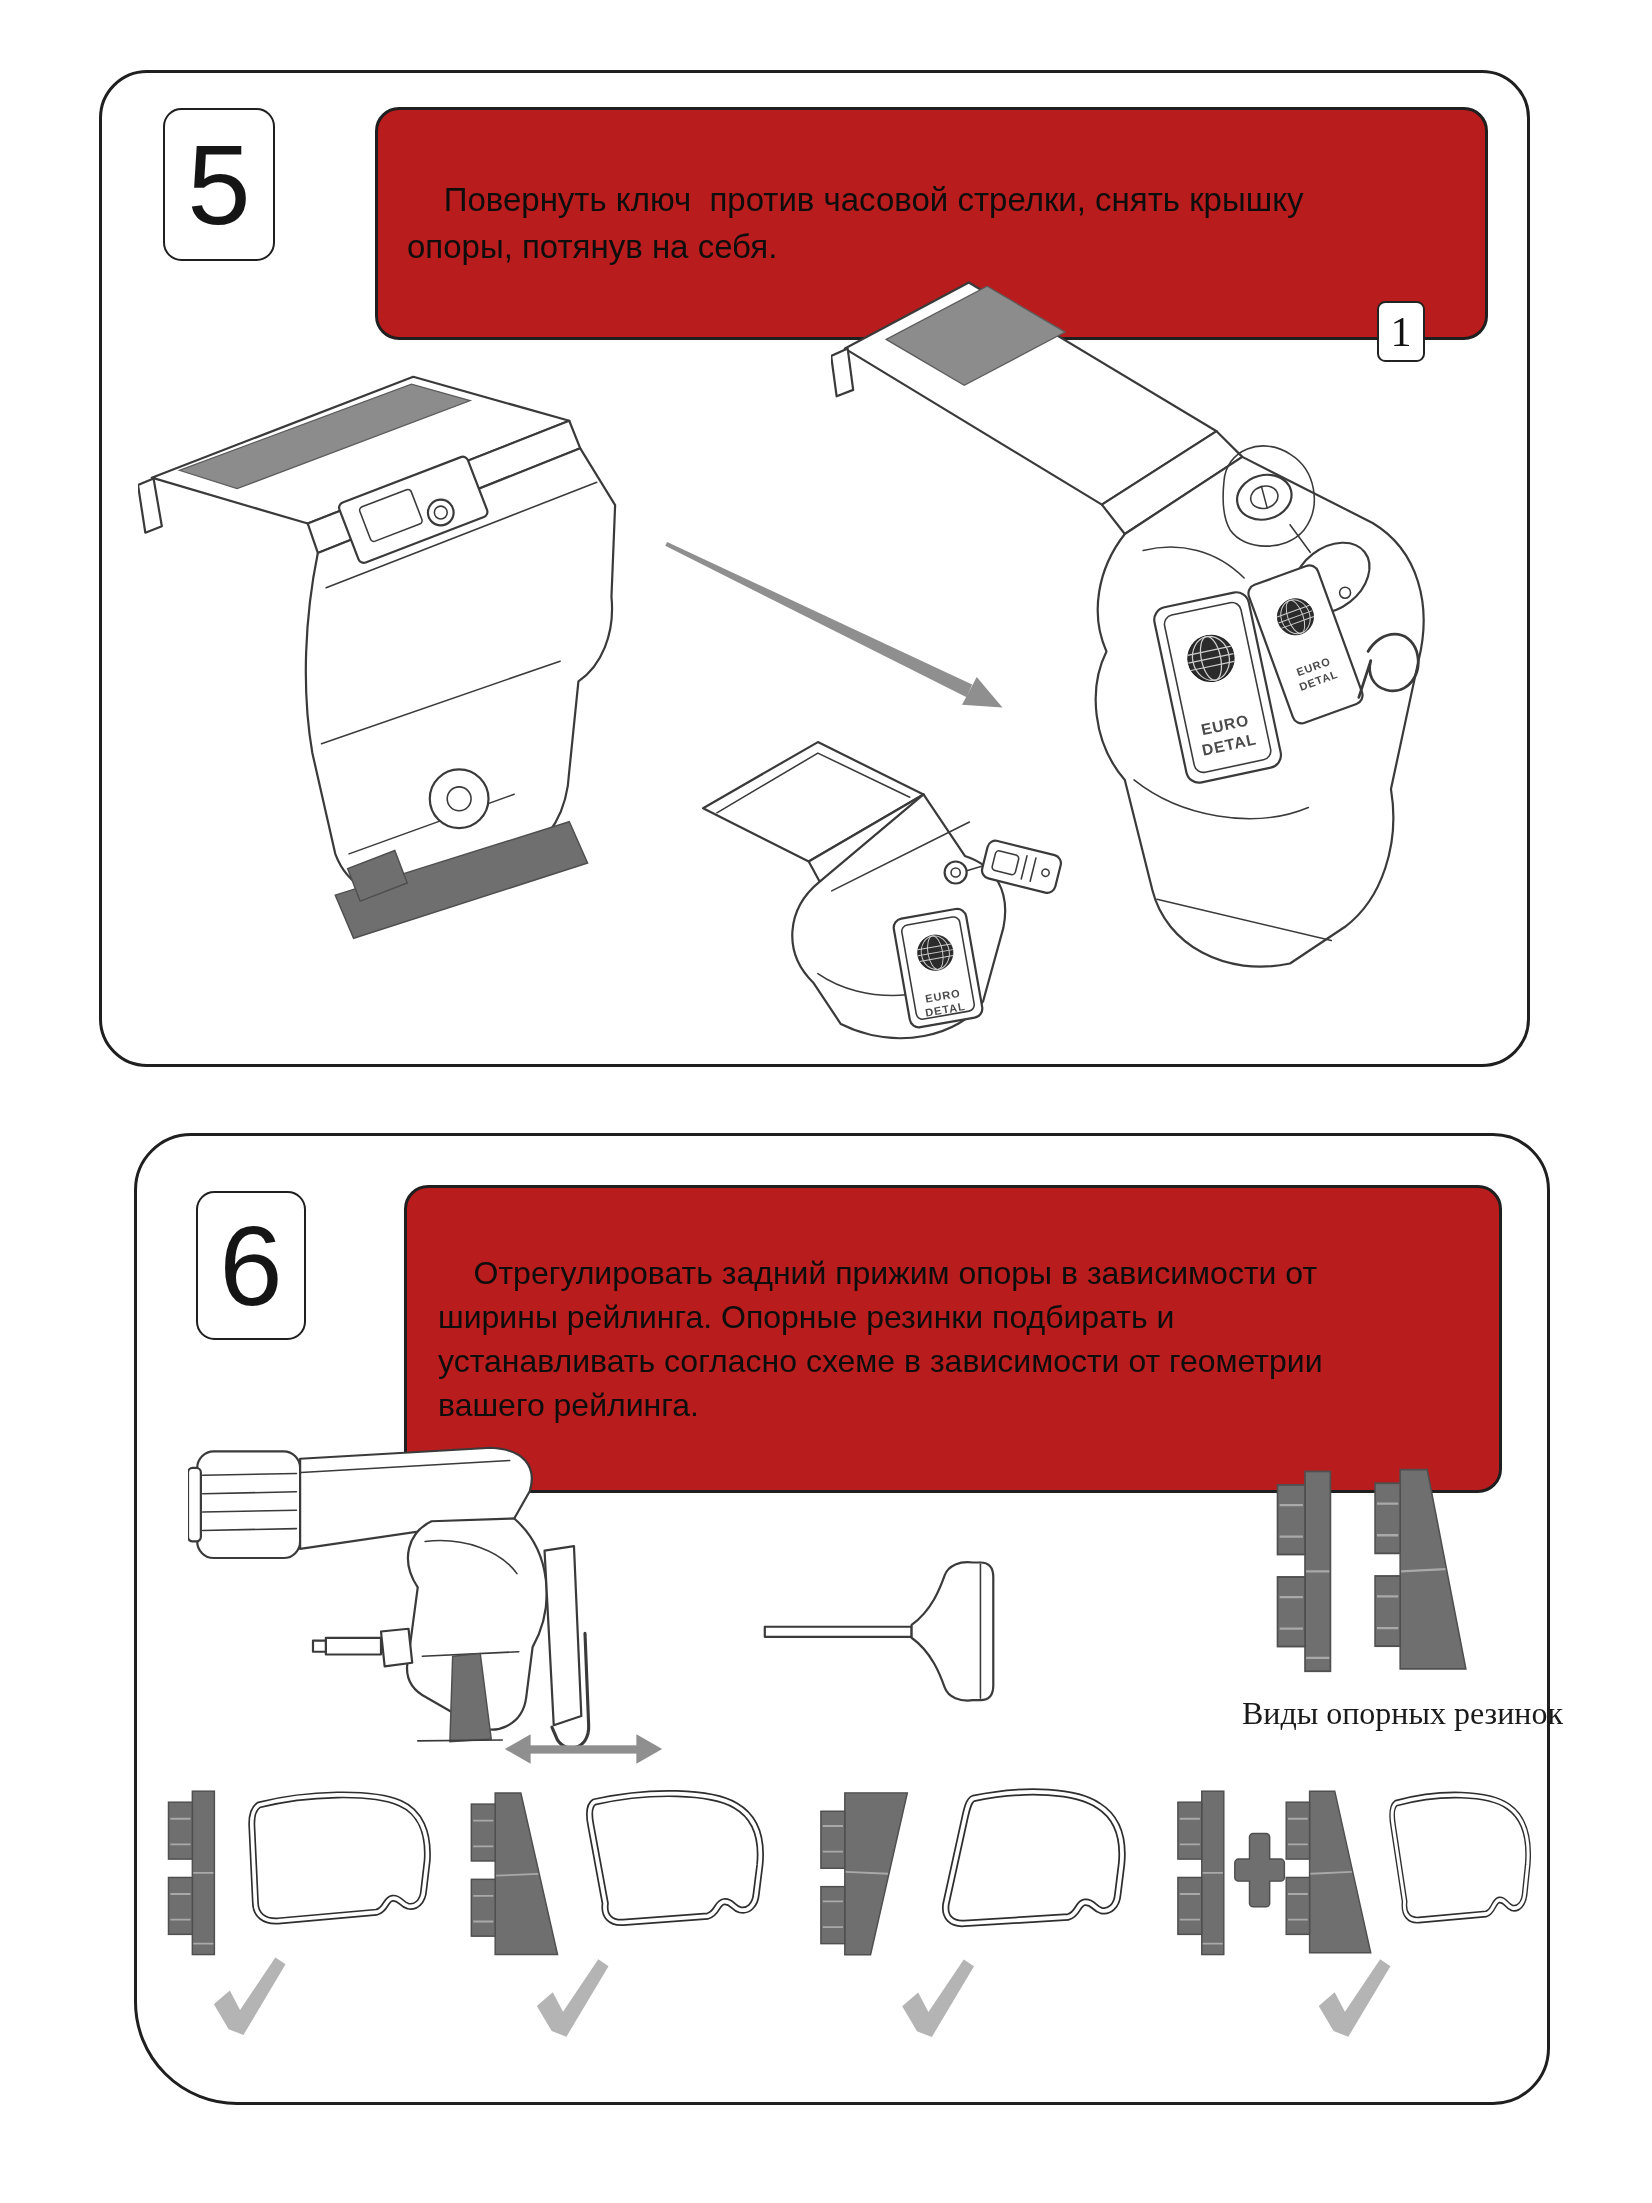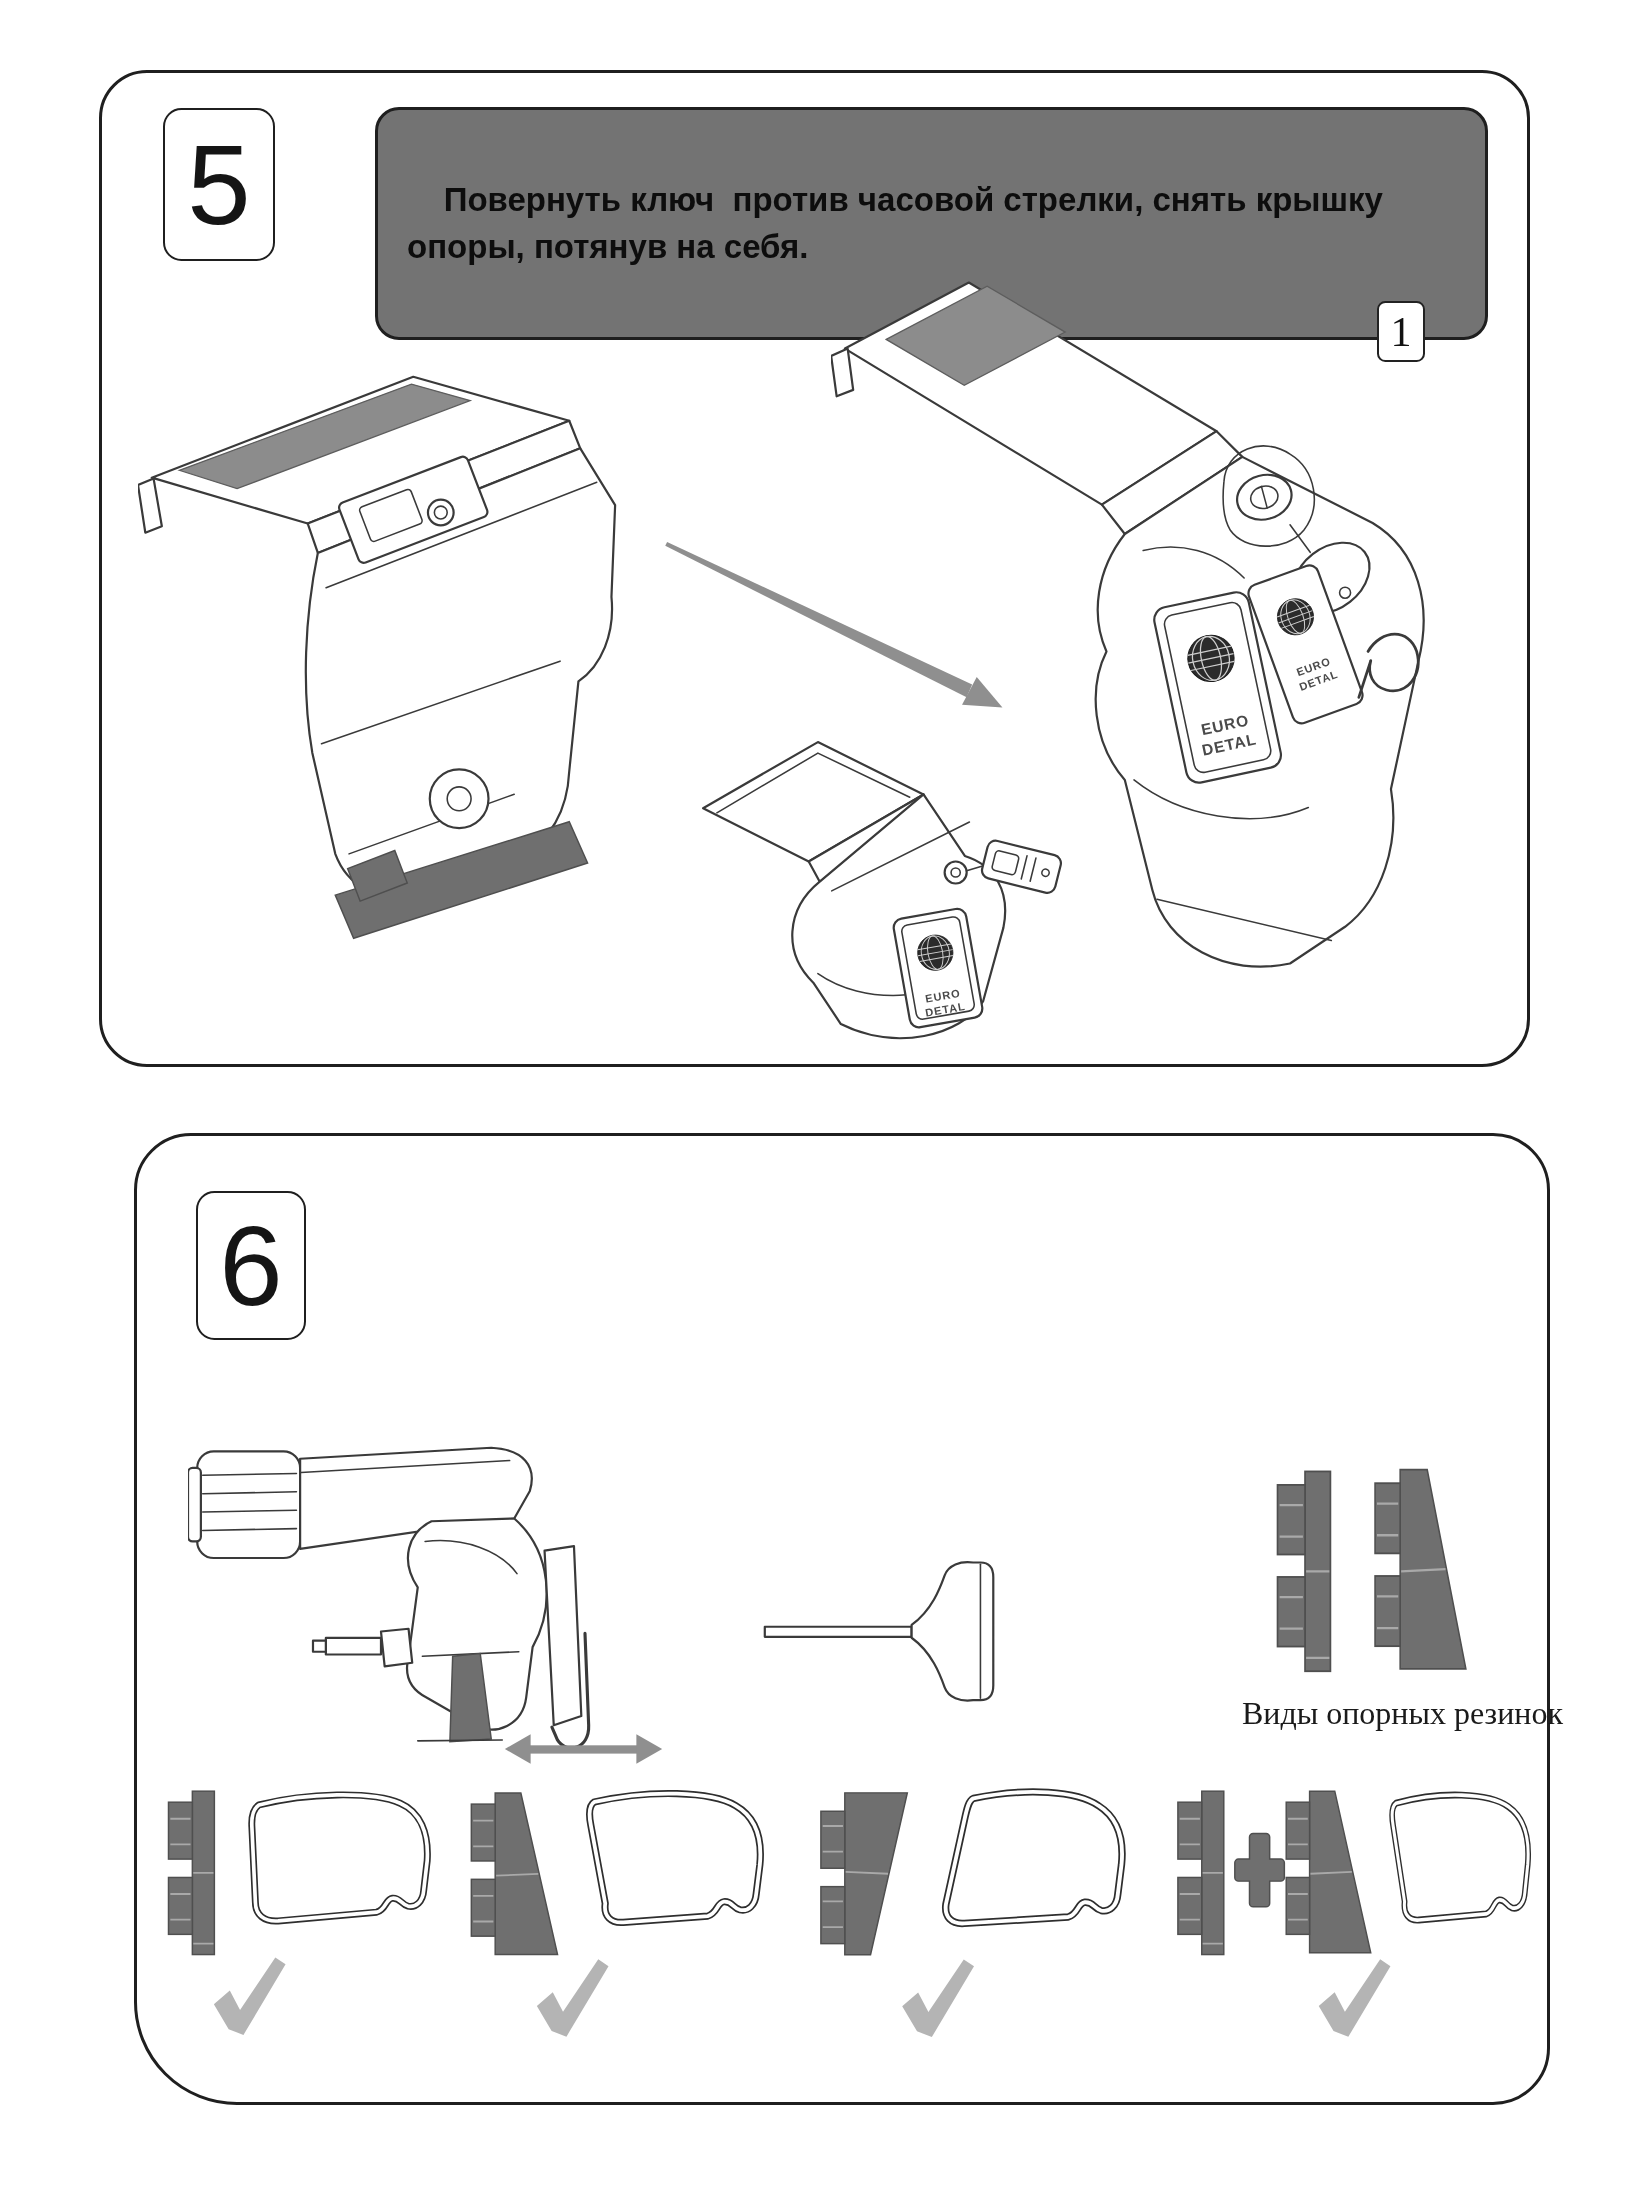--- a/index.html
+++ b/index.html
@@ -6,22 +6,22 @@
   .page{position:relative;width:1653px;height:2204px;background:#ffffff;
         font-family:"Liberation Sans",sans-serif;color:#111;overflow:hidden;}
   .panel{position:absolute;border:3.7px solid #1f1f1f;background:#fff;box-sizing:border-box;}
   .panel-5{left:99px;top:70px;width:1431px;height:997px;border-radius:48px;}
   .panel-6{left:134px;top:1133px;width:1416px;height:972px;border-radius:57px 57px 57px 103px;}
   .step-box{position:absolute;border:2.8px solid #1f1f1f;border-radius:18.4px;background:#fff;
             display:flex;align-items:center;justify-content:center;
             font-size:114px;font-weight:400;line-height:1;color:#151515;}
   .step-5-box{left:163px;top:108px;width:108px;height:149px;}
   .step-6-box{left:196px;top:1191px;width:106px;height:145px;}
-  .instruction-box{position:absolute;border:3.7px solid #1f1f1f;border-radius:24px;background:#737373;
-            box-sizing:border-box;font-weight:bold;color:#0d0d0d;white-space:pre-wrap;}
+  .instruction-box{position:absolute;border:3.7px solid #1f1f1f;border-radius:24px;background:#b91c1c;
+            box-sizing:border-box;font-weight:normal;color:#0d0d0d;white-space:pre-wrap;}
   .instr-5{left:375px;top:107px;width:1113px;min-height:129px;padding:20px 29px;
            font-size:33px;line-height:1.42;}
   .instr-6{left:404px;top:1185px;width:1098px;min-height:193px;padding:18.4px 31px;
            font-size:32px;line-height:1.38;}
   .part-label{position:absolute;border:2.8px solid #222;border-radius:8.3px;background:#fff;
             display:flex;align-items:center;justify-content:center;
             font-family:"Liberation Serif","DejaVu Serif",serif;font-size:42px;color:#111;}
   .label-1{left:1377px;top:301px;width:44px;height:57px;}
   .label-2{left:500px;top:415px;width:44px;height:53px;}
   .pads-caption{position:absolute;left:1150px;top:1695px;width:413px;text-align:right;
@@ -203,20 +203,26 @@
       <text class="brand-txt" x="280" y="345" font-size="12">DETAL</text>
     </g>
   </svg>
 
   <section class="panel panel-6"></section>
 
   <div class="step-box step-6-box">
     <span>6</span>
   </div>
 
+  <div class="instruction-box instr-6">
+    <span>Отрегулировать задний прижим опоры в зависимости от
+ширины рейлинга. Опорные резинки подбирать и
+устанавливать согласно схеме в зависимости от геометрии
+вашего рейлинга.</span>
+  </div>
 
   <svg class="abs" style="left:188px;top:1422px" width="533" height="340" viewBox="0 0 580 370">
     <g>
       <rect class="la" x="10" y="32" width="112" height="116" rx="18"></rect>
       <rect class="la" x="0" y="50" width="14" height="80" rx="5"></rect>
       <path class="la2" d="M16,58 L118,56 M16,78 L118,76 M16,98 L118,96 M16,118 L118,116"></path>
     </g>
     <g>
       <path class="la" d="M122,40 L330,28 C365,30 380,48 372,75 L355,105 L300,112 L122,138 Z"></path>
       <path class="la2" d="M123,55 L350,42"></path>

